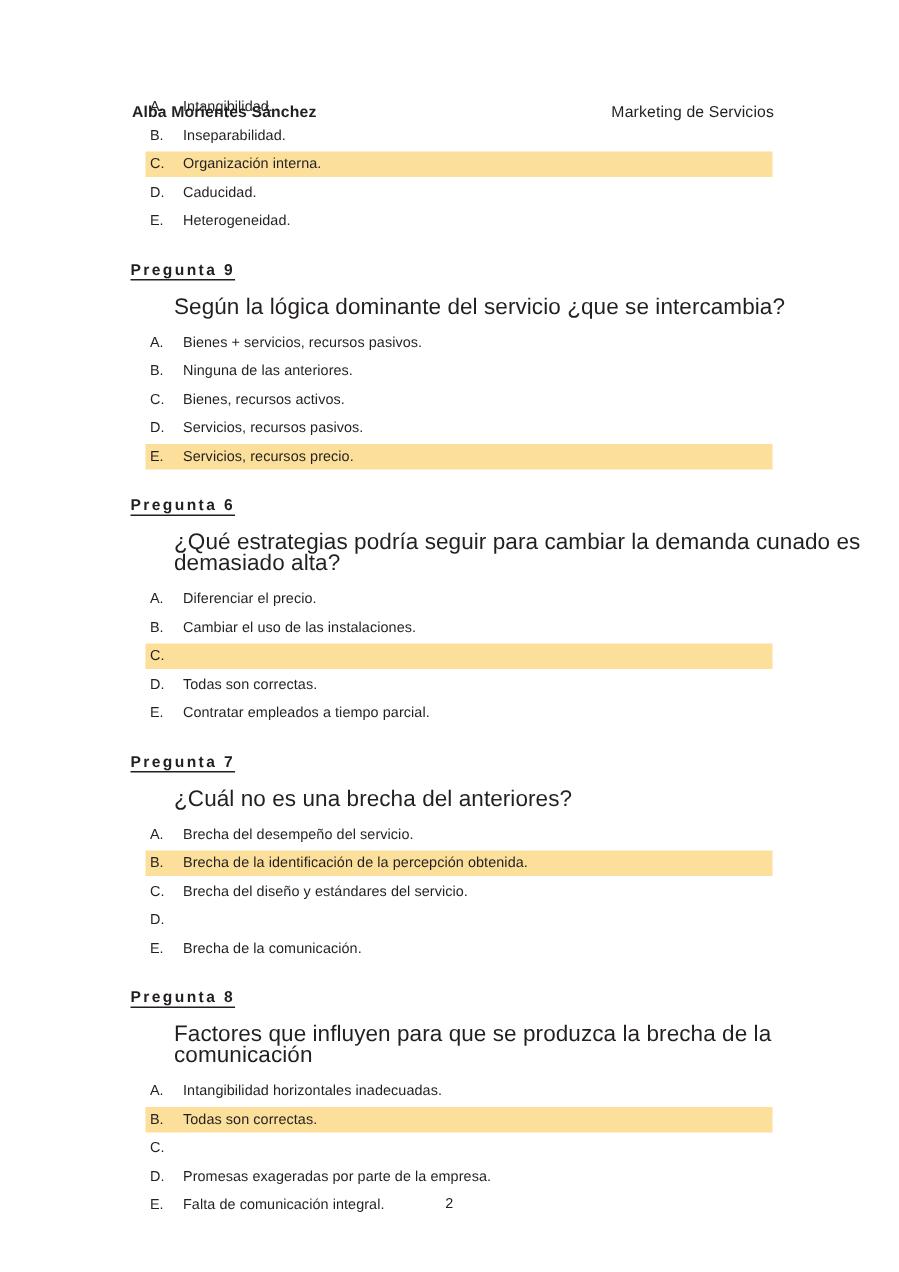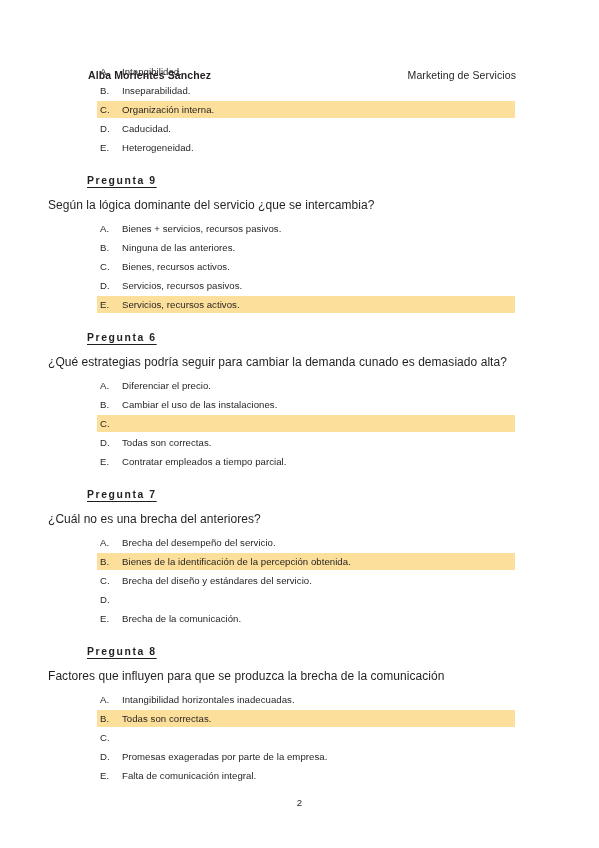--- a/index.html
+++ b/index.html
@@ -97,24 +97,24 @@
     font-size: 10.4px;
     font-weight: bold;
     letter-spacing: 1.6px;
     text-decoration: underline;
     text-underline-offset: 3px;
     display: inline-block;
     line-height: 16px;
     color: #231f20;
   }
   .q-text {
-    margin-left: 48px;
+    margin-left: 116px;
     margin-top: 9px;
     margin-bottom: 7px;
-    font-size: 12px;
+    font-size: 15px;
     line-height: 14px;
     letter-spacing: 0.05px;
     color: #231f20;
   }
 
   
   .lead-options { margin-top: 0; }
 
   
   .page-number {
@@ -180,21 +180,21 @@
               <span class="letter">C.</span>
               <span class="text">Bienes, recursos activos.</span>
             </li>
             <li class="option plain">
               <span class="letter">D.</span>
               <span class="text">Servicios, recursos pasivos.</span>
             </li>
             <li class="option highlighted">
               <span class="hl"></span>
               <span class="letter">E.</span>
-              <span class="text">Servicios, recursos activos.</span>
+              <span class="text">Servicios, recursos precio.</span>
             </li>
           </ul>
         </div>
         <div class="question-block">
           <div><span class="q-heading">Pregunta 6 </span></div>
           <div class="q-text">¿Qué estrategias podría seguir para cambiar la demanda cunado es demasiado alta?</div>
           <ul class="options">
             <li class="option plain">
               <span class="letter">A.</span>
               <span class="text">Diferenciar el precio.</span>
@@ -221,21 +221,21 @@
           <div><span class="q-heading">Pregunta 7 </span></div>
           <div class="q-text">¿Cuál no es una brecha del anteriores?</div>
           <ul class="options">
             <li class="option plain">
               <span class="letter">A.</span>
               <span class="text">Brecha del desempeño del servicio.</span>
             </li>
             <li class="option highlighted">
               <span class="hl"></span>
               <span class="letter">B.</span>
-              <span class="text">Bienes de la identificación de la percepción obtenida.</span>
+              <span class="text">Brecha de la identificación de la percepción obtenida.</span>
             </li>
             <li class="option plain">
               <span class="letter">C.</span>
               <span class="text">Brecha del diseño y estándares del servicio.</span>
             </li>
             <li class="option plain">
               <span class="letter">D.</span>
             </li>
             <li class="option plain">
               <span class="letter">E.</span>

